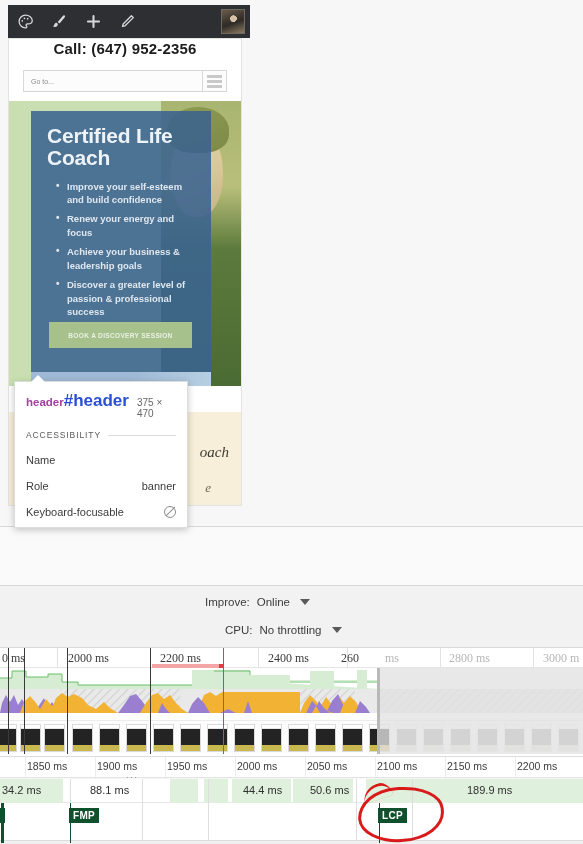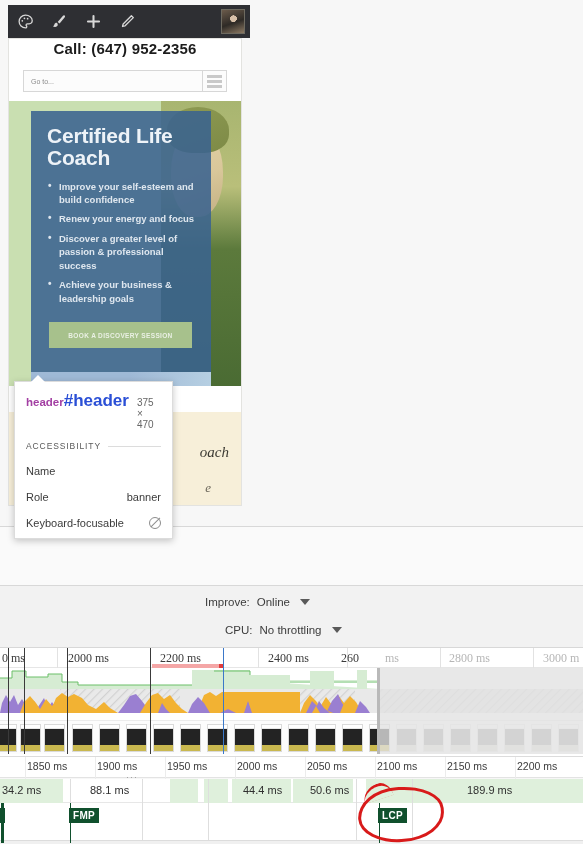--- a/index.html
+++ b/index.html
@@ -89,21 +89,21 @@
   }
   #hero-card {
     position: absolute; left: 22px; top: 10px; width: 180px; height: 265px;
     background: rgba(58,99,143,.88);
   }
   #hero-title {
     color: #eef3f8; font-size: 21px; font-weight: bold; line-height: 1.06;
     padding: 14px 16px 0 16px; letter-spacing: -.2px;
   }
   #hero-list {
-    margin: 10px 0 0 0; padding: 0 14px 0 28px; list-style: none;
+    margin: 10px 0 0 8px; padding: 0 14px 0 28px; list-style: none;
   }
   #hero-list li {
     position: relative; color: #dfe7ef; font-size: 9.5px; font-weight: bold;
     line-height: 1.42; margin-bottom: 6px;
   }
   #hero-list li:before {
     content: "•"; position: absolute; left: -11px; top: -1px; font-size: 10px; color: #dfe7ef;
   }
   #hero-cta {
     position: absolute; left: 18px; bottom: 28px; width: 143px; height: 26px;
@@ -126,21 +126,21 @@
     font-style: italic; font-size: 15px; color: #3c3a33;
   }
   #cream-script2 {
     position: absolute; right: 32px; top: 68px;
     font-family: "Liberation Serif", serif;
     font-style: italic; font-size: 13px; color: #6b665a;
   }
 
   
   #inspect-tip {
-    position: absolute; left: 14px; top: 381px; width: 159px;
+    position: absolute; left: 14px; top: 381px; width: 174px;
     background: #ffffff;
     border: 1px solid #dcdcdc;
     box-shadow: 0 2px 7px rgba(0,0,0,.22);
     padding: 9px 11px 9px 11px;
     z-index: 40;
   }
   #inspect-tip:before {
     content: ""; position: absolute; left: 16px; top: -7px;
     border-left: 7px solid transparent; border-right: 7px solid transparent;
     border-bottom: 7px solid #ffffff;
@@ -304,22 +304,22 @@
           </div>
       </div>
 
       <div id="hero">
         <div id="hero-photo"></div>
         <div id="hero-card">
           <div id="hero-title">Certified Life Coach</div>
           <ul id="hero-list">
             <li>Improve your self-esteem and build confidence</li>
             <li>Renew your energy and focus</li>
+            <li>Achieve your business &amp; leadership goals</li>
             <li>Discover a greater level of passion &amp; professional success</li>
-            <li>Achieve your business &amp; leadership goals</li>
           </ul>
           <div id="hero-cta">BOOK A DISCOVERY SESSION</div>
         </div>
         <div id="hero-strip"></div>
       </div>
 
       <div id="cream">
         <div id="cream-script">oach</div>
         <div id="cream-script2">e</div>
       </div>

